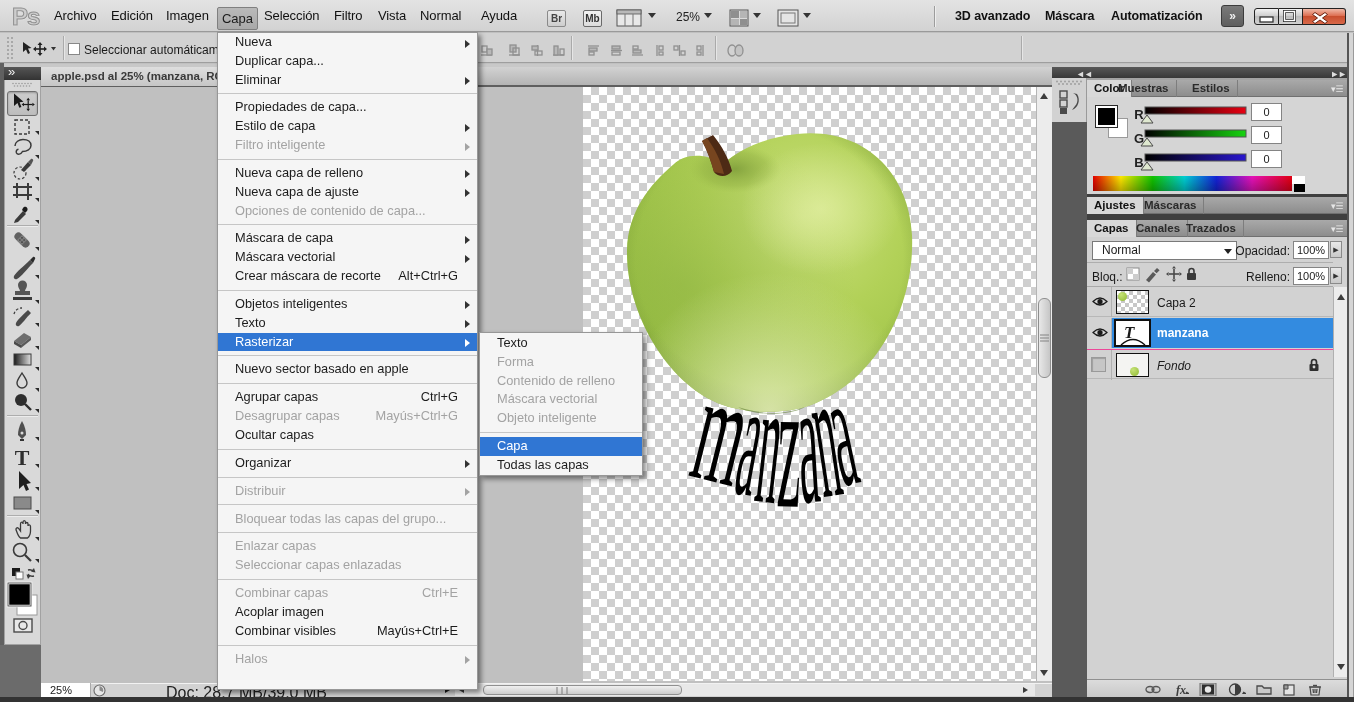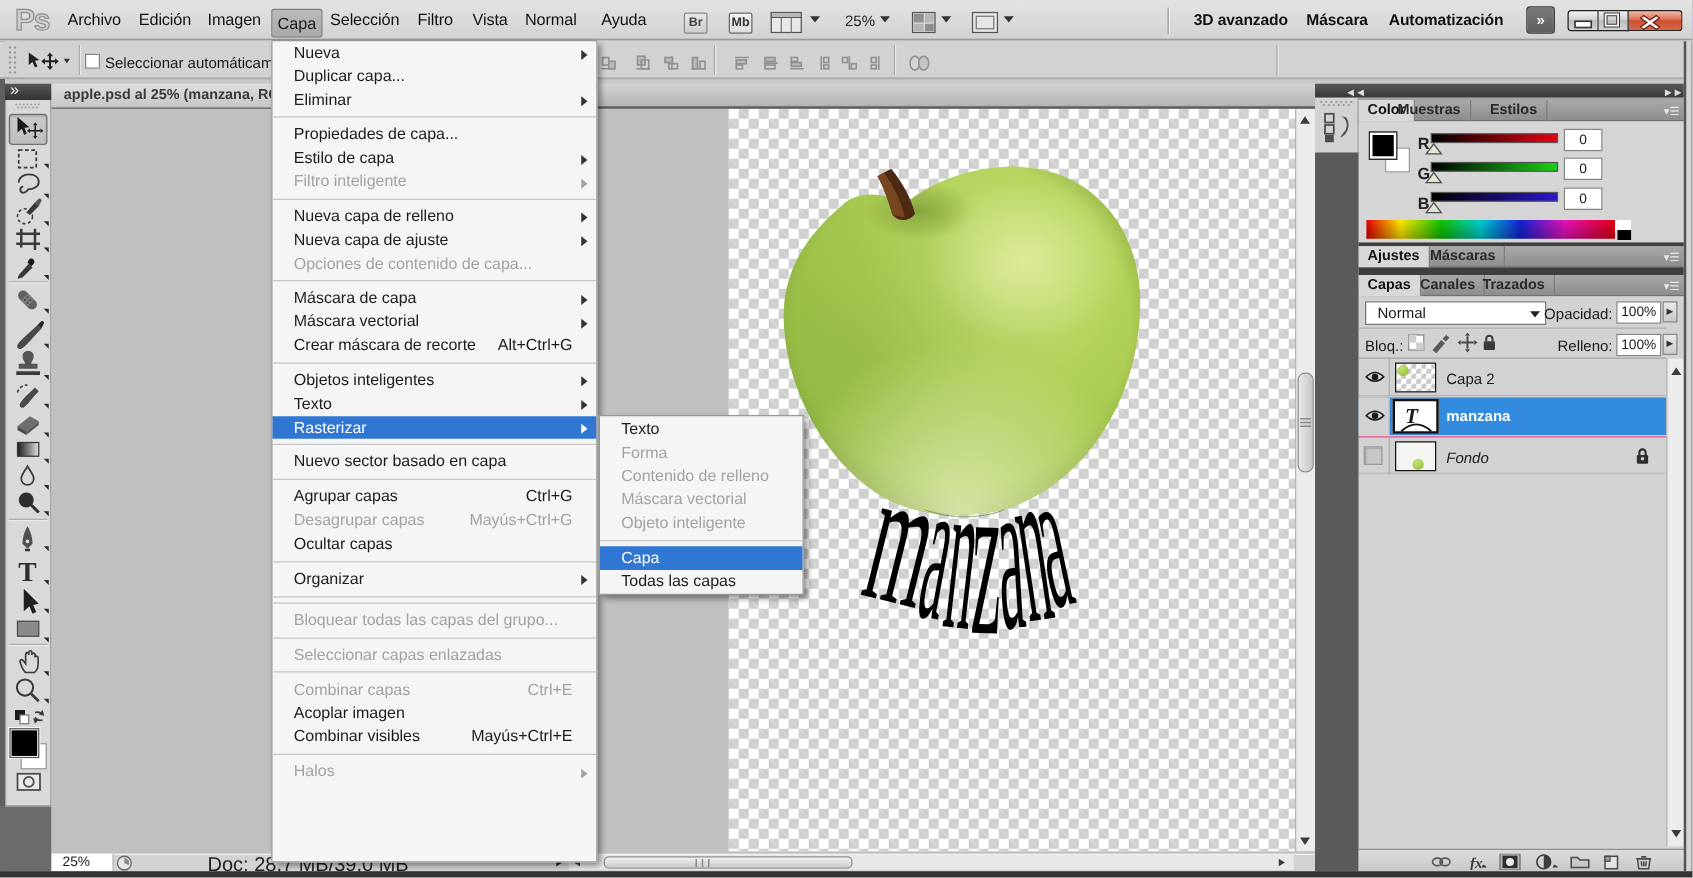--- a/index.html
+++ b/index.html
@@ -671,31 +671,33 @@
 <div class="mrow dis">Opciones de contenido de capa...</div>
 <div class="msep"></div>
 <div class="mrow">Máscara de capa<span class="ar"></span></div>
 <div class="mrow">Máscara vectorial<span class="ar"></span></div>
 <div class="mrow">Crear máscara de recorte<span class="sc">Alt+Ctrl+G</span></div>
 <div class="msep"></div>
 <div class="mrow">Objetos inteligentes<span class="ar"></span></div>
 <div class="mrow">Texto<span class="ar"></span></div>
 <div class="mrow hl">Rasterizar<span class="ar"></span></div>
 <div class="msep"></div>
-<div class="mrow">Nuevo sector basado en capa</div>
+<div class="mrow">Nuevo sector basado en apple</div>
 <div class="msep"></div>
 <div class="mrow">Agrupar capas<span class="sc">Ctrl+G</span></div>
 <div class="mrow dis">Desagrupar capas<span class="sc">Mayús+Ctrl+G</span></div>
 <div class="mrow">Ocultar capas</div>
 <div class="msep"></div>
 <div class="mrow">Organizar<span class="ar"></span></div>
 <div class="msep"></div>
+<div class="mrow dis">Distribuir<span class="ar"></span></div>
 <div class="msep"></div>
 <div class="mrow dis">Bloquear todas las capas del grupo...</div>
 <div class="msep"></div>
+<div class="mrow dis">Enlazar capas</div>
 <div class="mrow dis">Seleccionar capas enlazadas</div>
 <div class="msep"></div>
 <div class="mrow dis">Combinar capas<span class="sc">Ctrl+E</span></div>
 <div class="mrow">Acoplar imagen</div>
 <div class="mrow">Combinar visibles<span class="sc">Mayús+Ctrl+E</span></div>
 <div class="msep"></div>
 <div class="mrow dis">Halos<span class="ar"></span></div>
 </div>
 <div class="abs" id="submenu">
 <div class="mrow">Texto</div>

